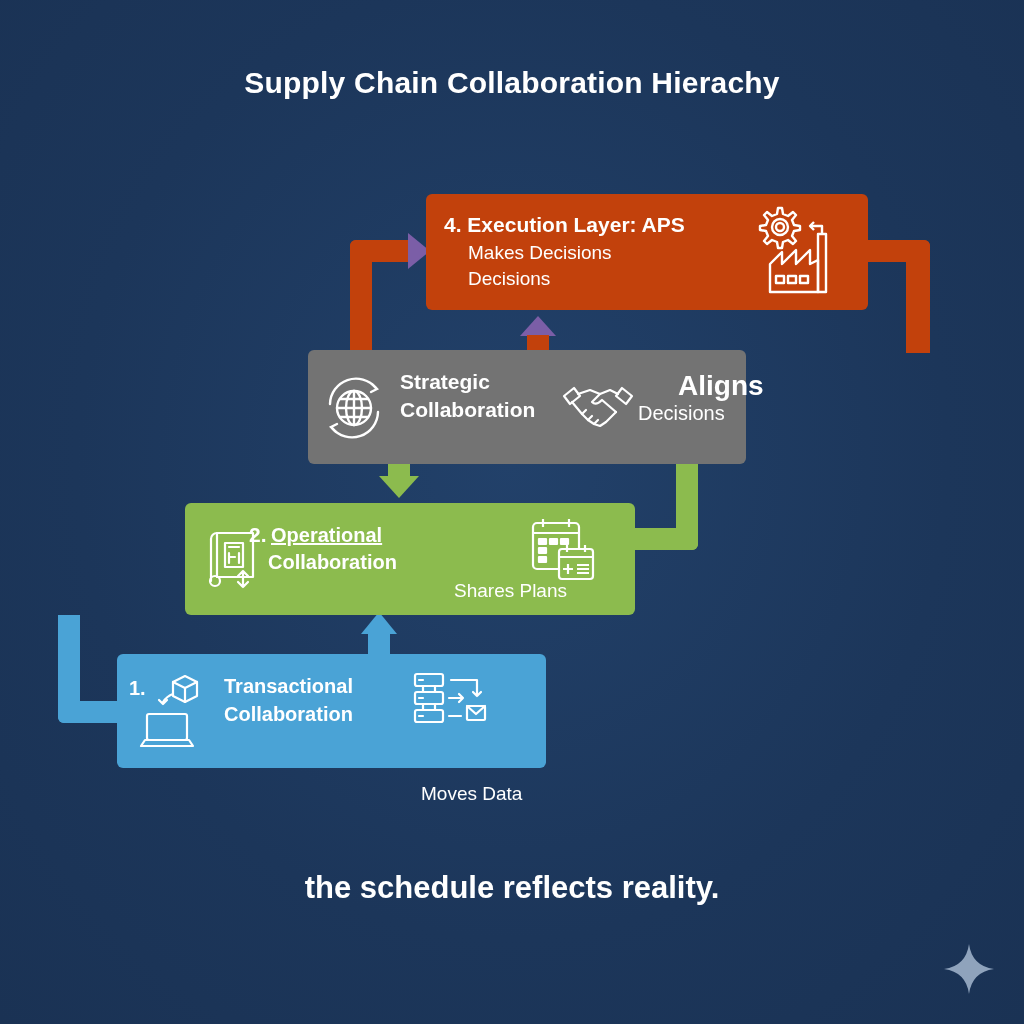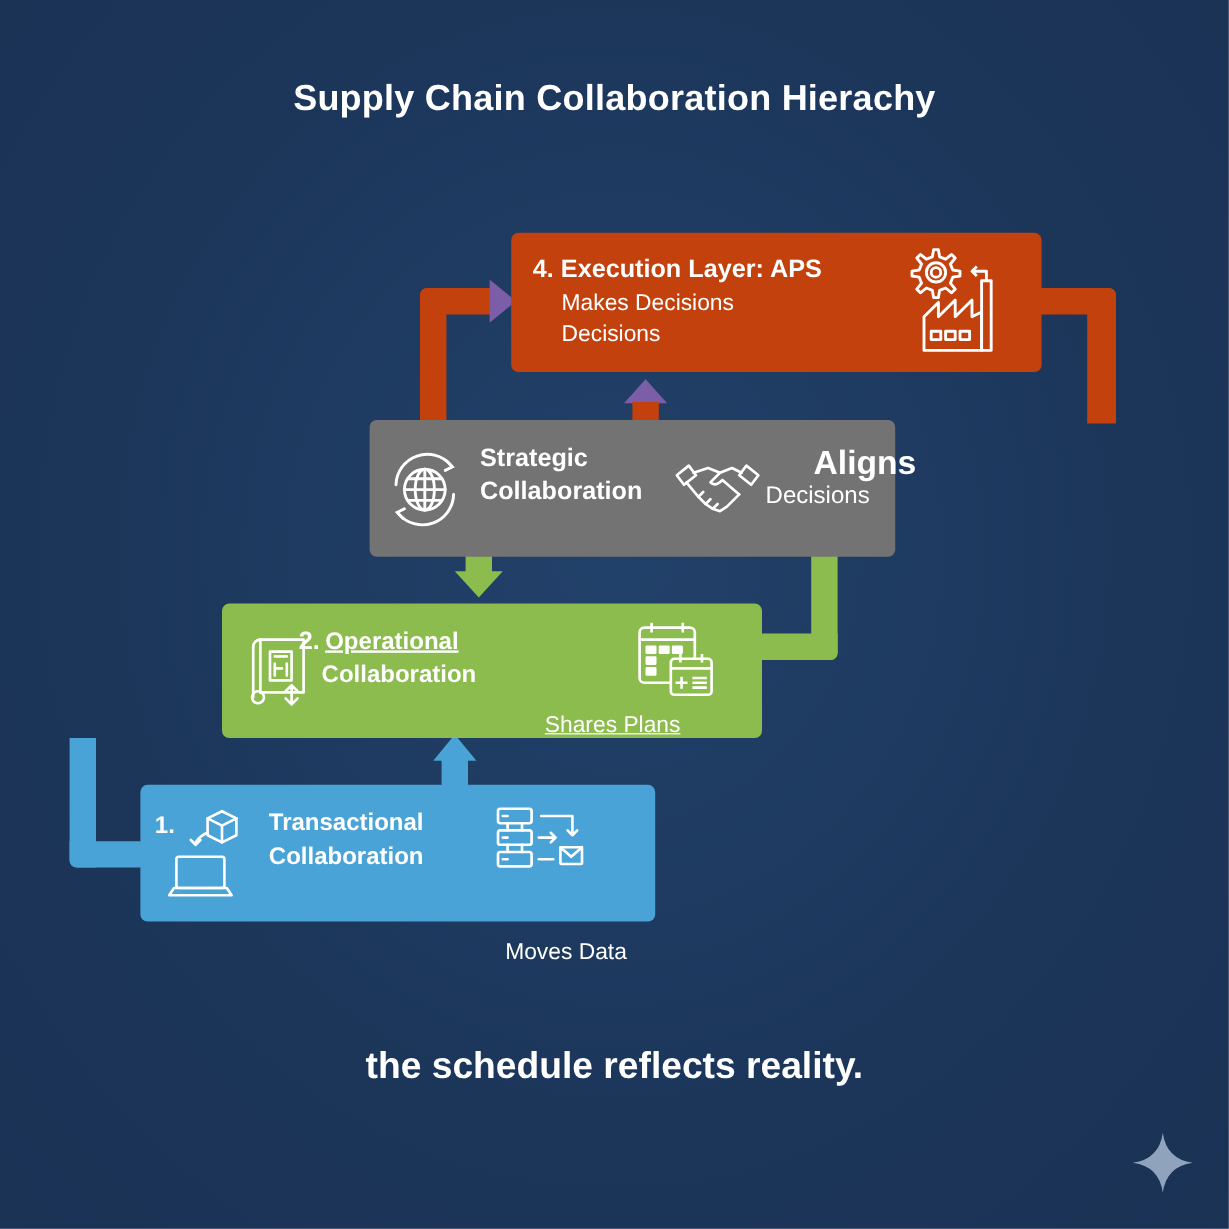--- a/index.html
+++ b/index.html
@@ -127,21 +127,21 @@
     <rect x="21" y="22" width="7" height="5" fill="#fff"></rect>
     <rect x="32" y="22" width="7" height="5" fill="#fff"></rect>
     <rect x="10" y="31" width="7" height="5" fill="#fff"></rect>
     <rect x="10" y="40" width="7" height="5" fill="#fff"></rect>
     <rect x="30" y="32" width="34" height="30" rx="3" fill="#8cbb4e"></rect>
     <line x1="30" y1="40" x2="64" y2="40"></line>
     <line x1="38" y1="28" x2="38" y2="35"></line>
     <line x1="56" y1="28" x2="56" y2="35"></line>
     <path d="M34 52 L44 52 M39 47 L39 57 M48 48 L60 48 M48 52 L60 52 M48 56 L60 56"></path>
   </svg>
-  <div class="t-reg" style="left:269px;top:89px;text-decoration:underline;">Shares Plans</div>
+  <div class="t-reg" style="left:269px;top:75px;">Shares Plans</div>
 </div>
 
 <div class="box blue" style="left:117px;top:654px;width:429px;height:114px;">
   <div class="t-bold" style="left:12px;top:20px;font-size:20px;">1.</div>
   <svg class="icon" style="left:22px;top:16px;" width="72" height="84" viewBox="0 0 72 84" fill="none" stroke="#fff" stroke-width="2.2" stroke-linejoin="round" stroke-linecap="round">
     <path d="M46 6 L58 12 L58 26 L46 32 L34 26 L34 12 Z"></path>
     <path d="M34 12 L46 18 L58 12 M46 18 L46 32"></path>
     <path d="M34 24 Q28 26 24 32"></path>
     <path d="M20 30 L24 34 L28 30"></path>
     <rect x="8" y="44" width="40" height="26" rx="2"></rect>

